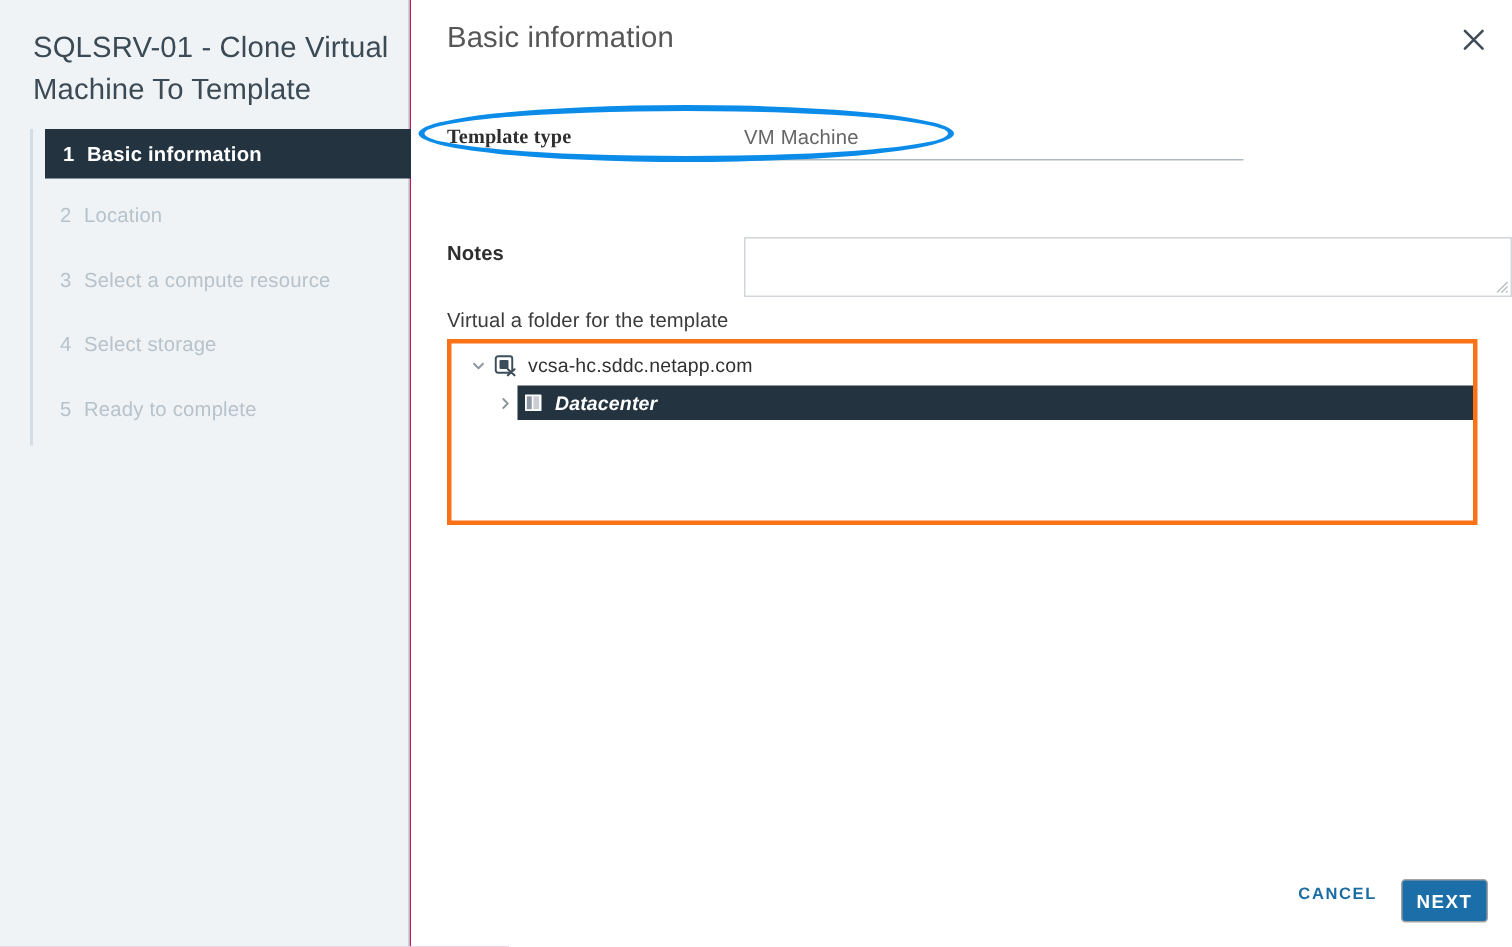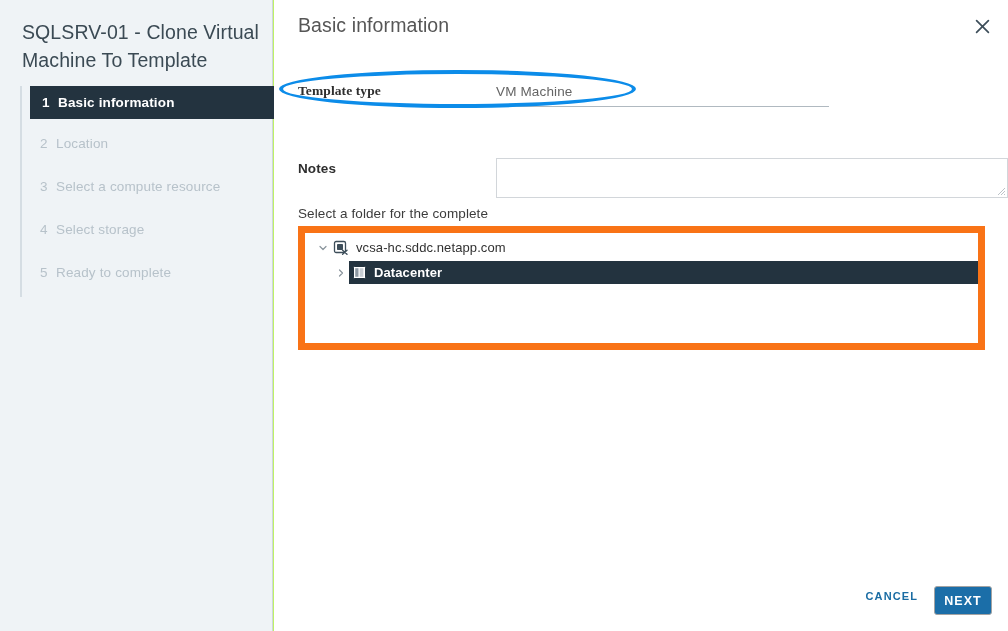--- a/index.html
+++ b/index.html
@@ -9,21 +9,21 @@
     overflow: hidden;
     background: #ffffff;
     font-family: "Liberation Sans", sans-serif;
     -webkit-font-smoothing: antialiased;
   }
 
   #wizard {
     position: relative;
     width: 825px;
     height: 631px;
-    background: #bef264;
+    background: #be185d;
     padding-left: 28px;
   }
 
   
   #sidebar {
     position: absolute;
     left: 0; top: 0;
     width: 273px; height: 631px;
     background: #eff3f6;
     border-right: 1px solid #cdd5db;
@@ -153,37 +153,38 @@
     position: absolute;
     left: 24px; top: 206px;
     font-size: 13.5px;
     color: #3c3c3c;
     letter-spacing: 0.1px;
   }
   #tree-panel {
     position: absolute;
     left: 24px; top: 226px;
     width: 687px; height: 124px;
-    border: 7px solid #f97316;
+    border: 3px solid #f97316;
     background: #ffffff;
     overflow: hidden;
   }
   .tree-row {
     position: relative;
     display: flex;
     align-items: center;
     height: 23px;
     font-size: 13px;
     color: #313131;
     letter-spacing: 0.1px;
   }
   #tree-row-root { margin-top: 3px; padding-left: 10px; }
   #tree-row-dc {
     margin-top: 2px;
     padding-left: 28px;
+    font-style: italic;
   }
   .caret {
     width: 16px; flex: none;
     display: flex; align-items: center; justify-content: center;
     color: #8a949c;
   }
   .node-icon {
     width: 20px; flex: none;
     display: flex; align-items: center; justify-content: center;
     margin-right: 5px;
@@ -297,21 +298,21 @@
     <div class="form-row" id="row-notes">
       <div class="form-label">Notes</div>
       <div id="notes-box">
         <span></span>
         <svg id="notes-resize" viewBox="0 0 10 10">
           <path d="M9 2 L2 9 M9 5 L5 9 M9 8 L8 9" stroke="#b6bcc2" stroke-width="0.9"></path>
         </svg>
       </div>
     </div>
 
-    <div id="tree-caption">Select a folder for the complete</div>
+    <div id="tree-caption">Virtual a folder for the template</div>
 
     <div id="tree-panel">
 
       <div class="tree-row" id="tree-row-root">
         <span class="caret">
           <svg width="10" height="10" viewBox="0 0 10 10">
             <path d="M2 3.5 L5 6.5 L8 3.5" fill="none" stroke="#8a949c" stroke-width="1.2" stroke-linecap="round" stroke-linejoin="round"></path>
           </svg>
         </span>
         <span class="node-icon">

